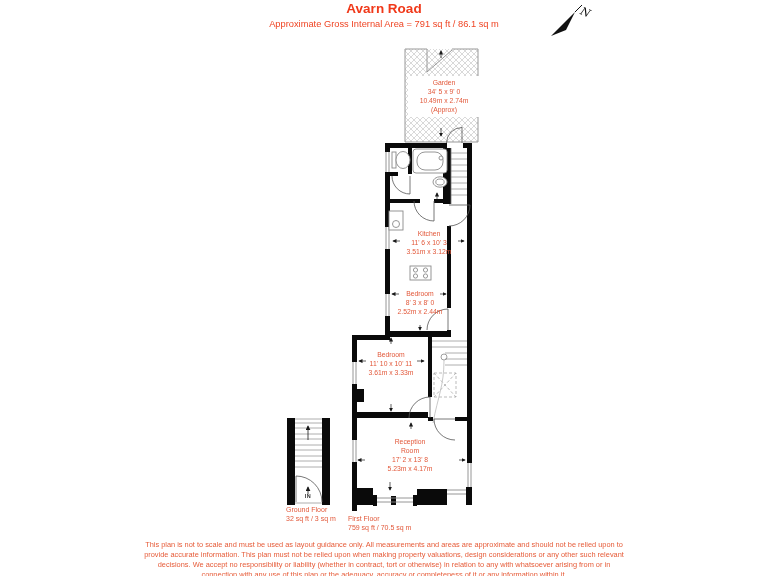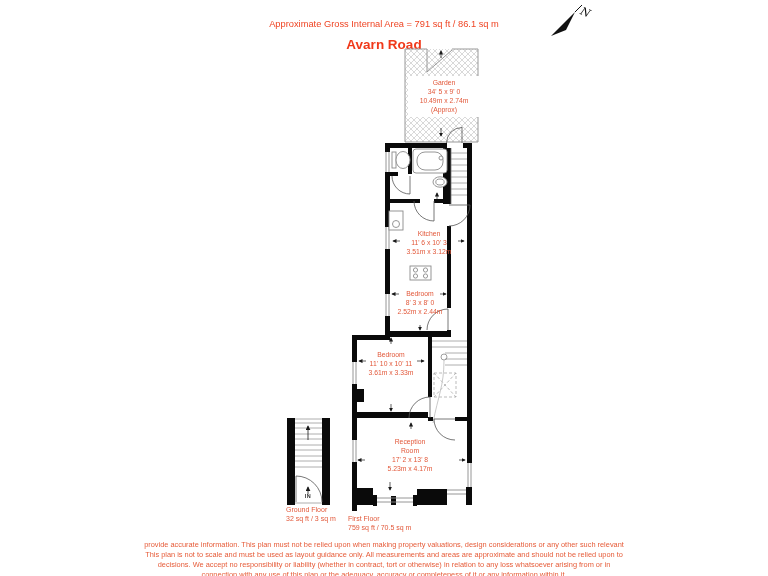--- a/index.html
+++ b/index.html
@@ -1,19 +1,19 @@
 <!DOCTYPE html>
 <html><head>
 <meta charset="utf-8">
 <style>
   html,body{margin:0;padding:0;background:#ffffff;}
   #canvas{position:relative;width:768px;height:576px;background:#ffffff;overflow:hidden;
           font-family:"Liberation Sans", sans-serif;}
   #title{position:absolute;left:0;top:1px;width:768px;text-align:center;
-         font-size:13.5px;font-weight:bold;color:#f0391a;margin-top:36px;}
+         font-size:13.5px;font-weight:bold;color:#f0391a;}
   #subtitle{position:absolute;left:0;top:19px;width:768px;text-align:center;
             font-size:9.3px;color:#ef4423;}
   .room-label{position:absolute;text-align:center;color:#e2583a;font-size:6.8px;line-height:9px;}
   .room-label .rm-name{display:block;}
   .garden-box{background:#ffffff;padding:2px 3px 3px 3px;}
   .floor-label{position:absolute;text-align:left;color:#e2583a;font-size:7px;line-height:9px;}
   #in-label{position:absolute;left:300px;top:493px;width:16px;text-align:center;
             color:#333;font-size:5.5px;font-weight:bold;letter-spacing:0.5px;}
   #disclaimer{position:absolute;left:84px;top:540px;width:600px;text-align:center;
               color:#e65b38;font-size:7.4px;line-height:10px;}
@@ -292,19 +292,19 @@
     <span class="rm-name" style="display:block">Ground Floor</span>
     <span class="rm-name" style="display:block">32 sq ft / 3 sq m</span>
   </div>
 
   <div class="floor-label" style="left:348px;top:514px;width:90px;">
     <span class="rm-name" style="display:block">First Floor</span>
     <span class="rm-name" style="display:block">759 sq ft / 70.5 sq m</span>
   </div>
 
   <div id="disclaimer">
+    <div>This plan is not to scale and must be used as layout guidance only. All measurements and areas are approximate and should not be relied upon to</div>
     <div>provide accurate information. This plan must not be relied upon when making property valuations, design considerations or any other such relevant</div>
-    <div>This plan is not to scale and must be used as layout guidance only. All measurements and areas are approximate and should not be relied upon to</div>
-    <div>decisions. We accept no responsibility or liability (whether in contract, tort or otherwise) in relation to any loss whatsoever arising from or in</div>
+    <div>decisions. We accept no responsibility or liability (whether in contract, tort or otherwise) in relation to any with whatsoever arising from or in</div>
     <div>connection with any use of this plan or the adequacy, accuracy or completeness of it or any information within it.</div>
   </div>
 
 </div>
 
 </body></html>

